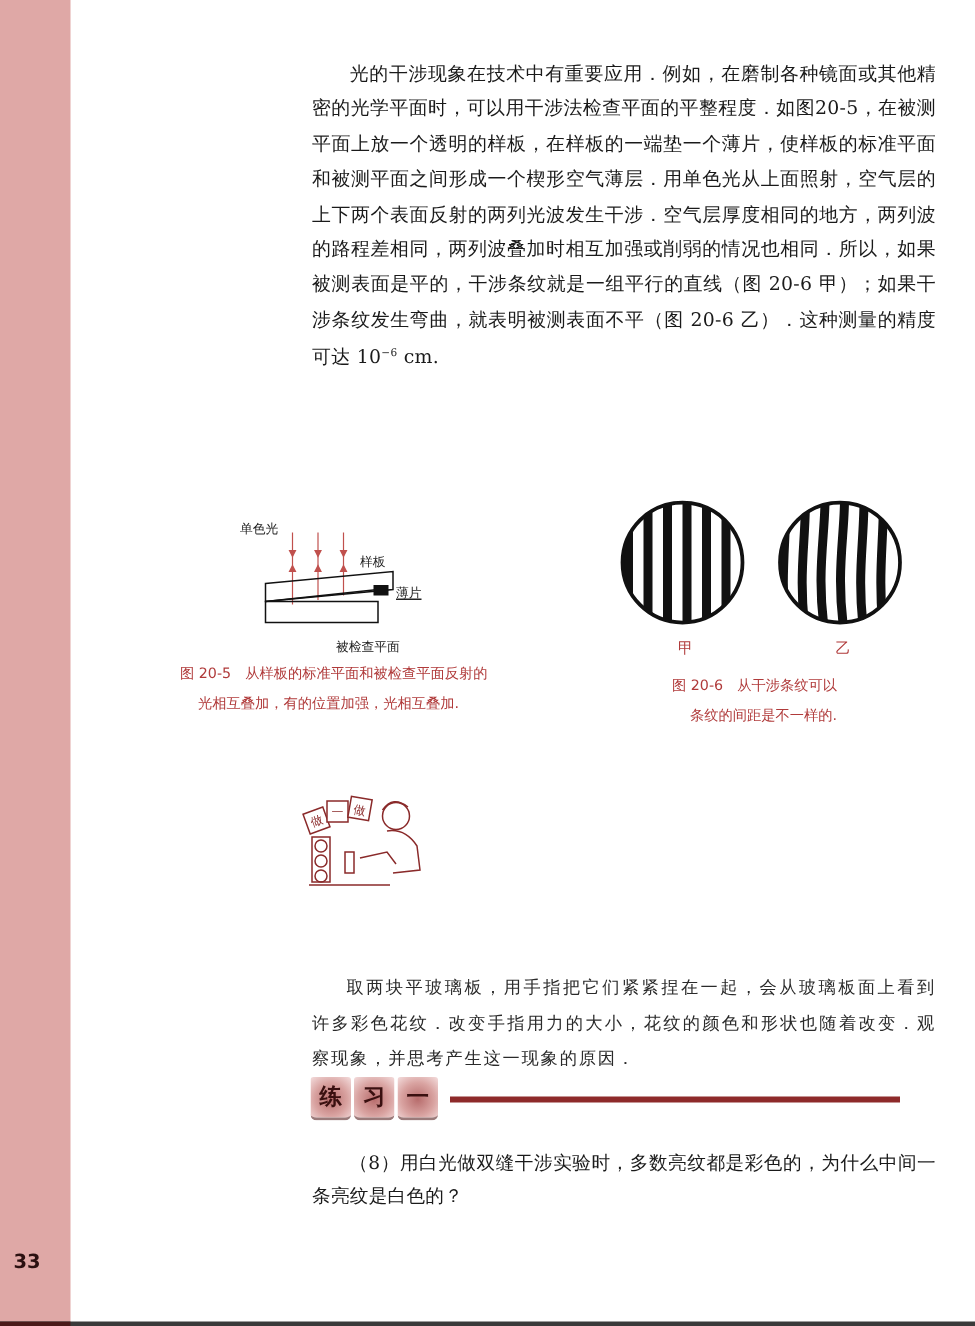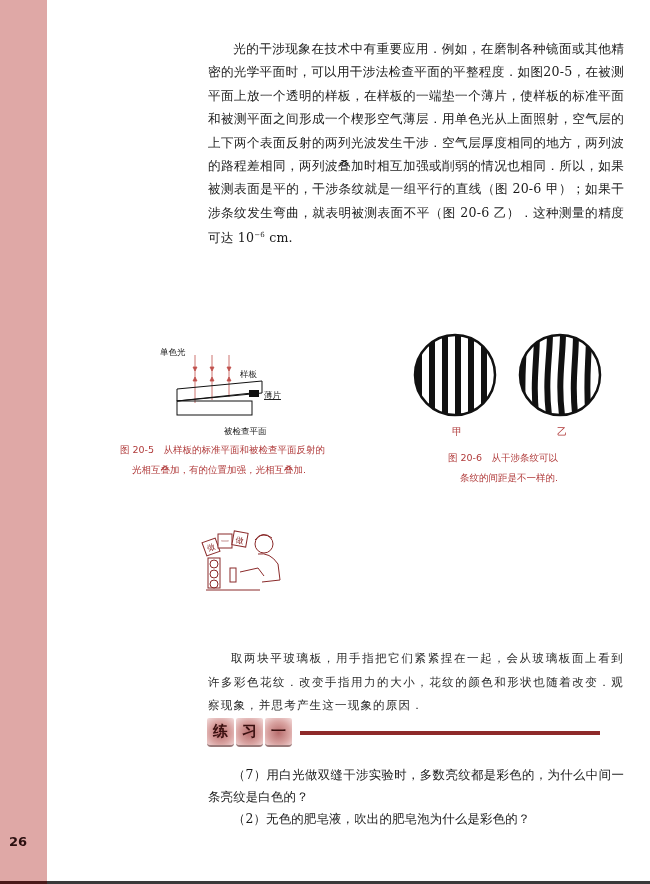--- a/index.html
+++ b/index.html
@@ -79,21 +79,21 @@
   }
   .q { margin: 0; text-indent: 2em; }
 </style>
 </head>
 <body>
 
 <div class="margin-strip"></div>
 <div class="bottom-rule">
     <div class="lft"></div>
   </div>
-<div class="page-number">26</div>
+<div class="page-number">33</div>
 
 <div class="body-text" style="top:37px;">
   <p class="para"><span>光的干涉现象在技术中有重要应用．例如，在磨制各种镜面或其他精密的光学平面时，可以用干涉法检查平面的平整程度．如图20-5，在被测平面上放一个透明的样板，在样板的一端垫一个薄片，使样板的标准平面和被测平面之间形成一个楔形空气薄层．用单色光从上面照射，空气层的上下两个表面反射的两列光波发生干涉．空气层厚度相同的地方，两列波的路程差相同，两列波叠加时相互加强或削弱的情况也相同．所以，如果被测表面是平的，干涉条纹就是一组平行的直线（图 20-6 甲）；如果干涉条纹发生弯曲，就表明被测表面不平（图 20-6 乙）．这种测量的精度可达 10</span><sup>−6</sup><span> cm.</span></p>
 </div>
 
 <div class="fig5">
   <svg width="120" height="85" viewBox="0 0 120 85">
     <g stroke="#c0504d" stroke-width="0.8" fill="#c0504d">
       <line x1="35" y1="10" x2="35" y2="58"></line>
       <line x1="52" y1="10" x2="52" y2="55"></line>
@@ -192,15 +192,14 @@
 </div>
 
 <div class="exercise-header">
   <div class="tab">练</div>
   <div class="tab">习</div>
   <div class="tab">一</div>
 </div>
 <div class="header-rule"></div>
 
 <div class="questions">
-  <p class="q">（7）用白光做双缝干涉实验时，多数亮纹都是彩色的，为什么中间一条亮纹是白色的？</p>
-  <p class="q">（2）无色的肥皂液，吹出的肥皂泡为什么是彩色的？</p>
+  <p class="q">（8）用白光做双缝干涉实验时，多数亮纹都是彩色的，为什么中间一条亮纹是白色的？</p>
 </div>
 
 </body></html>

